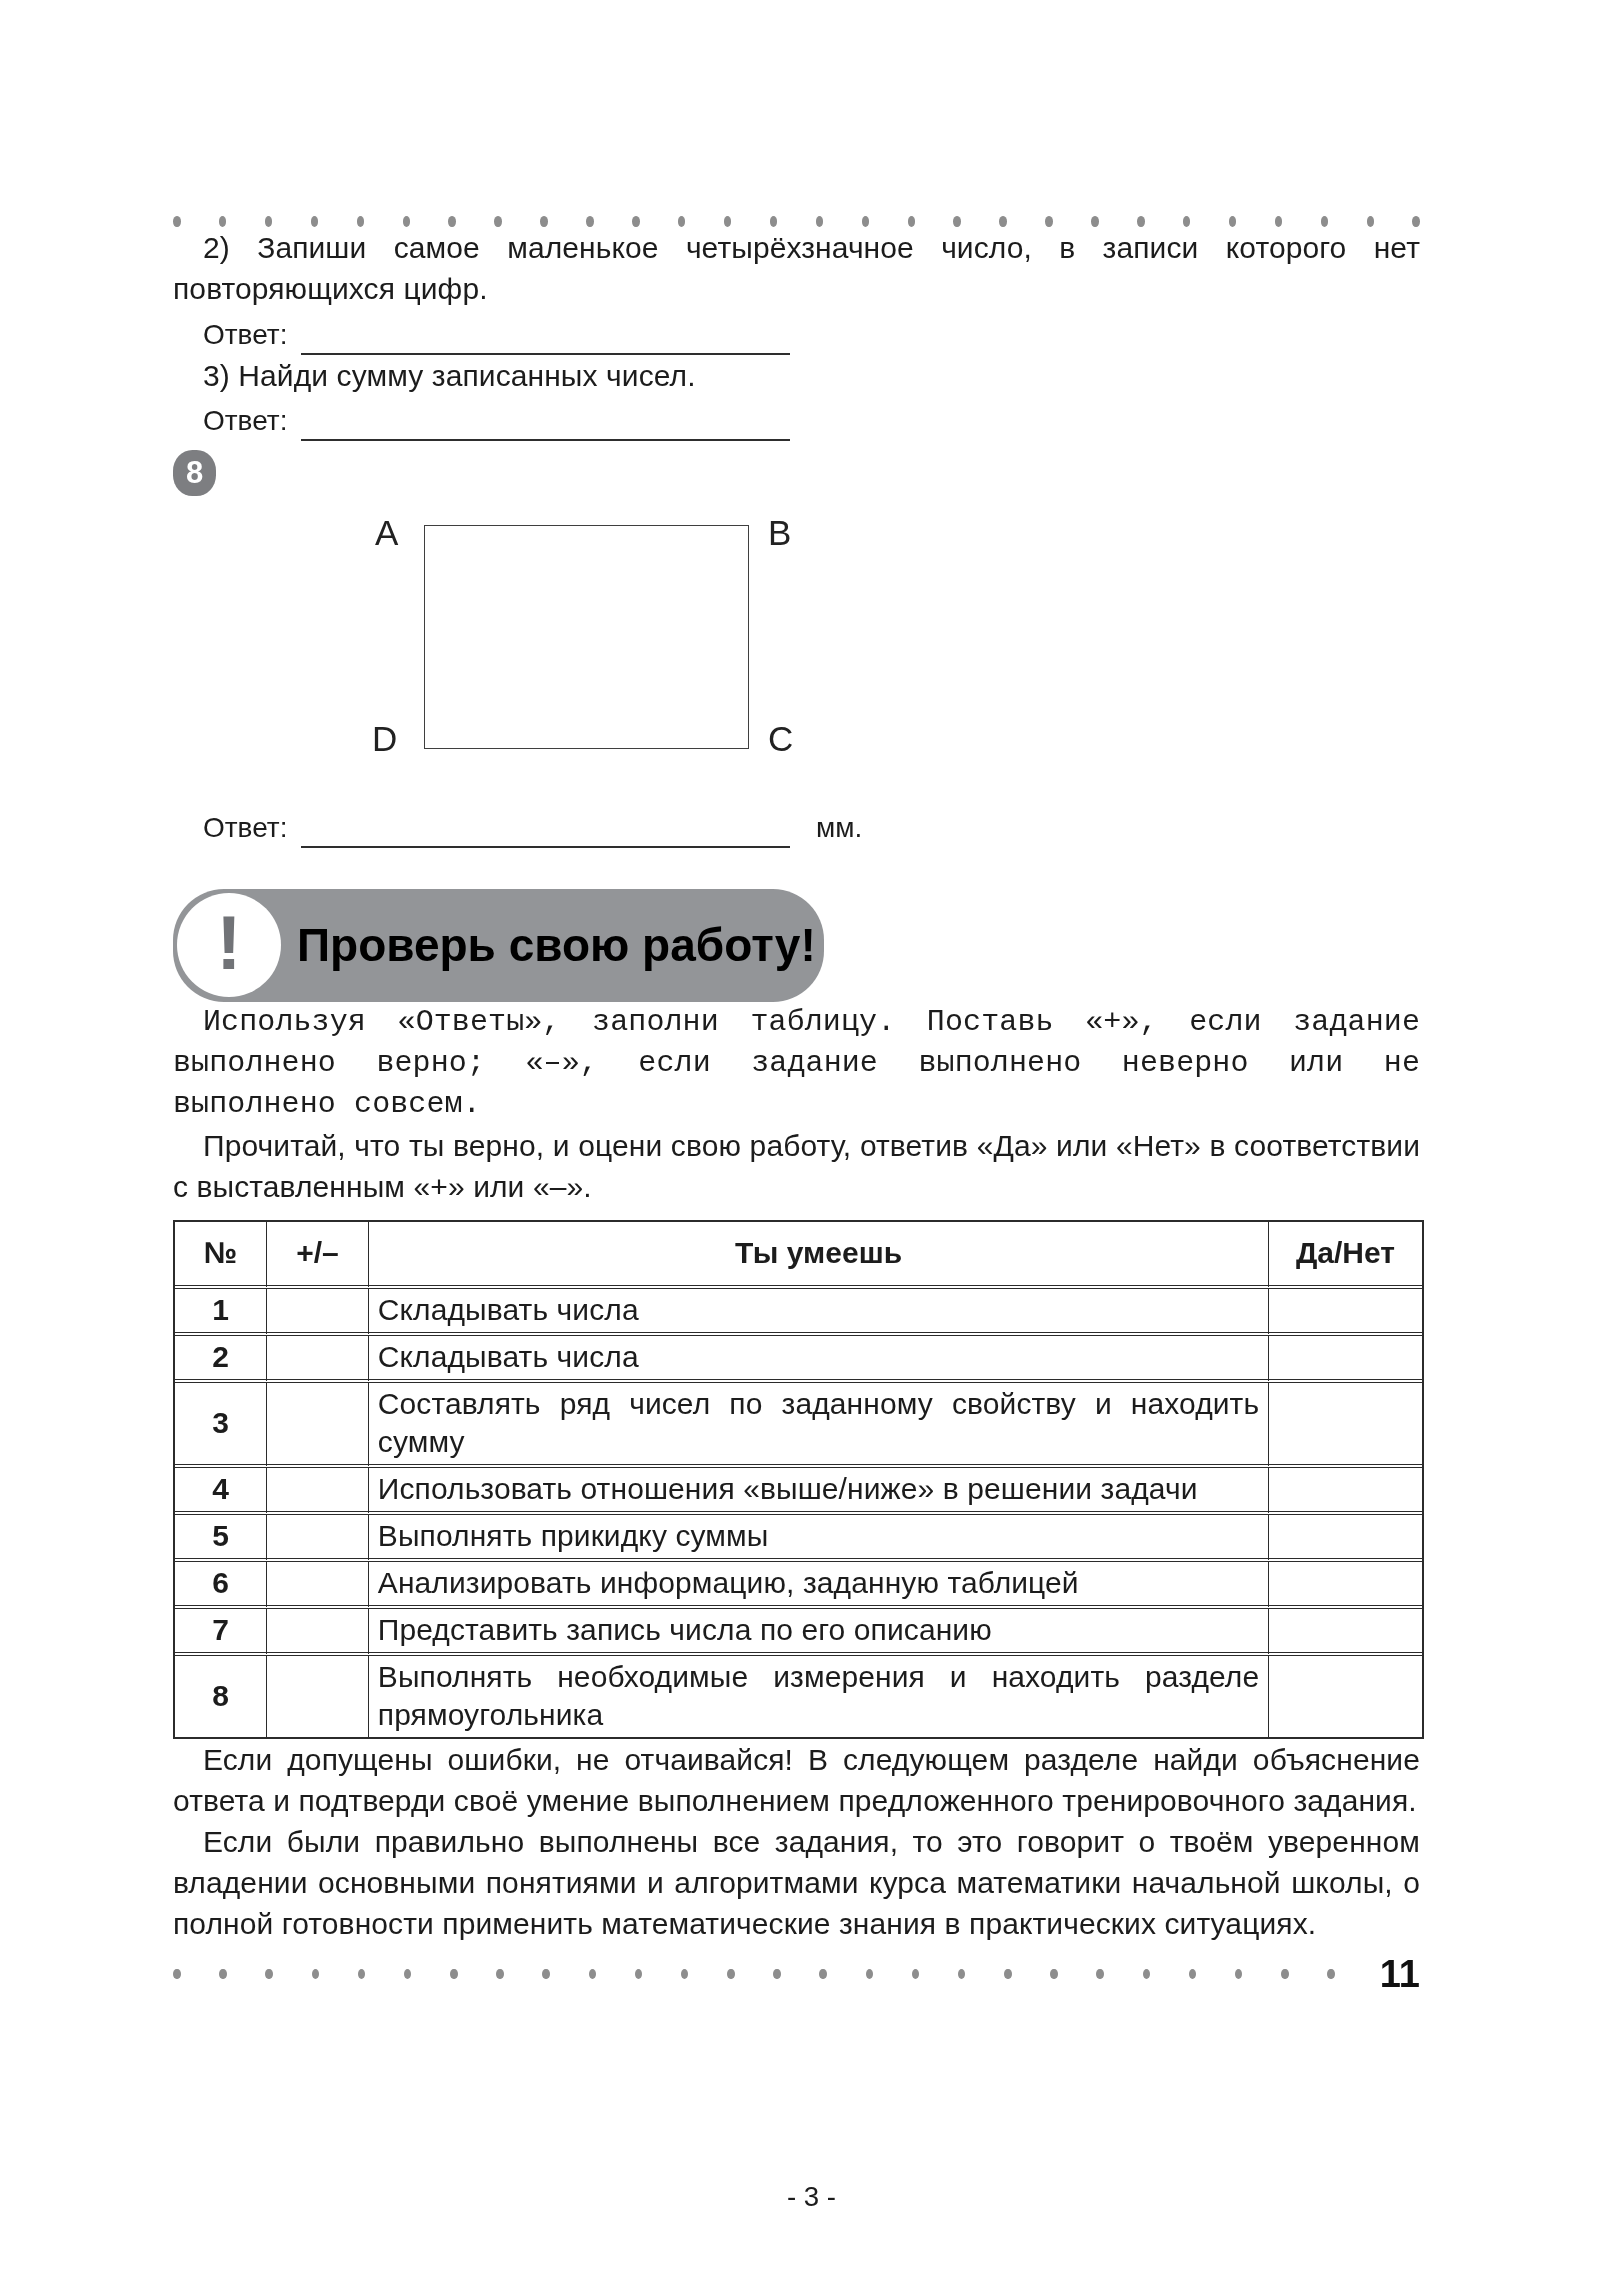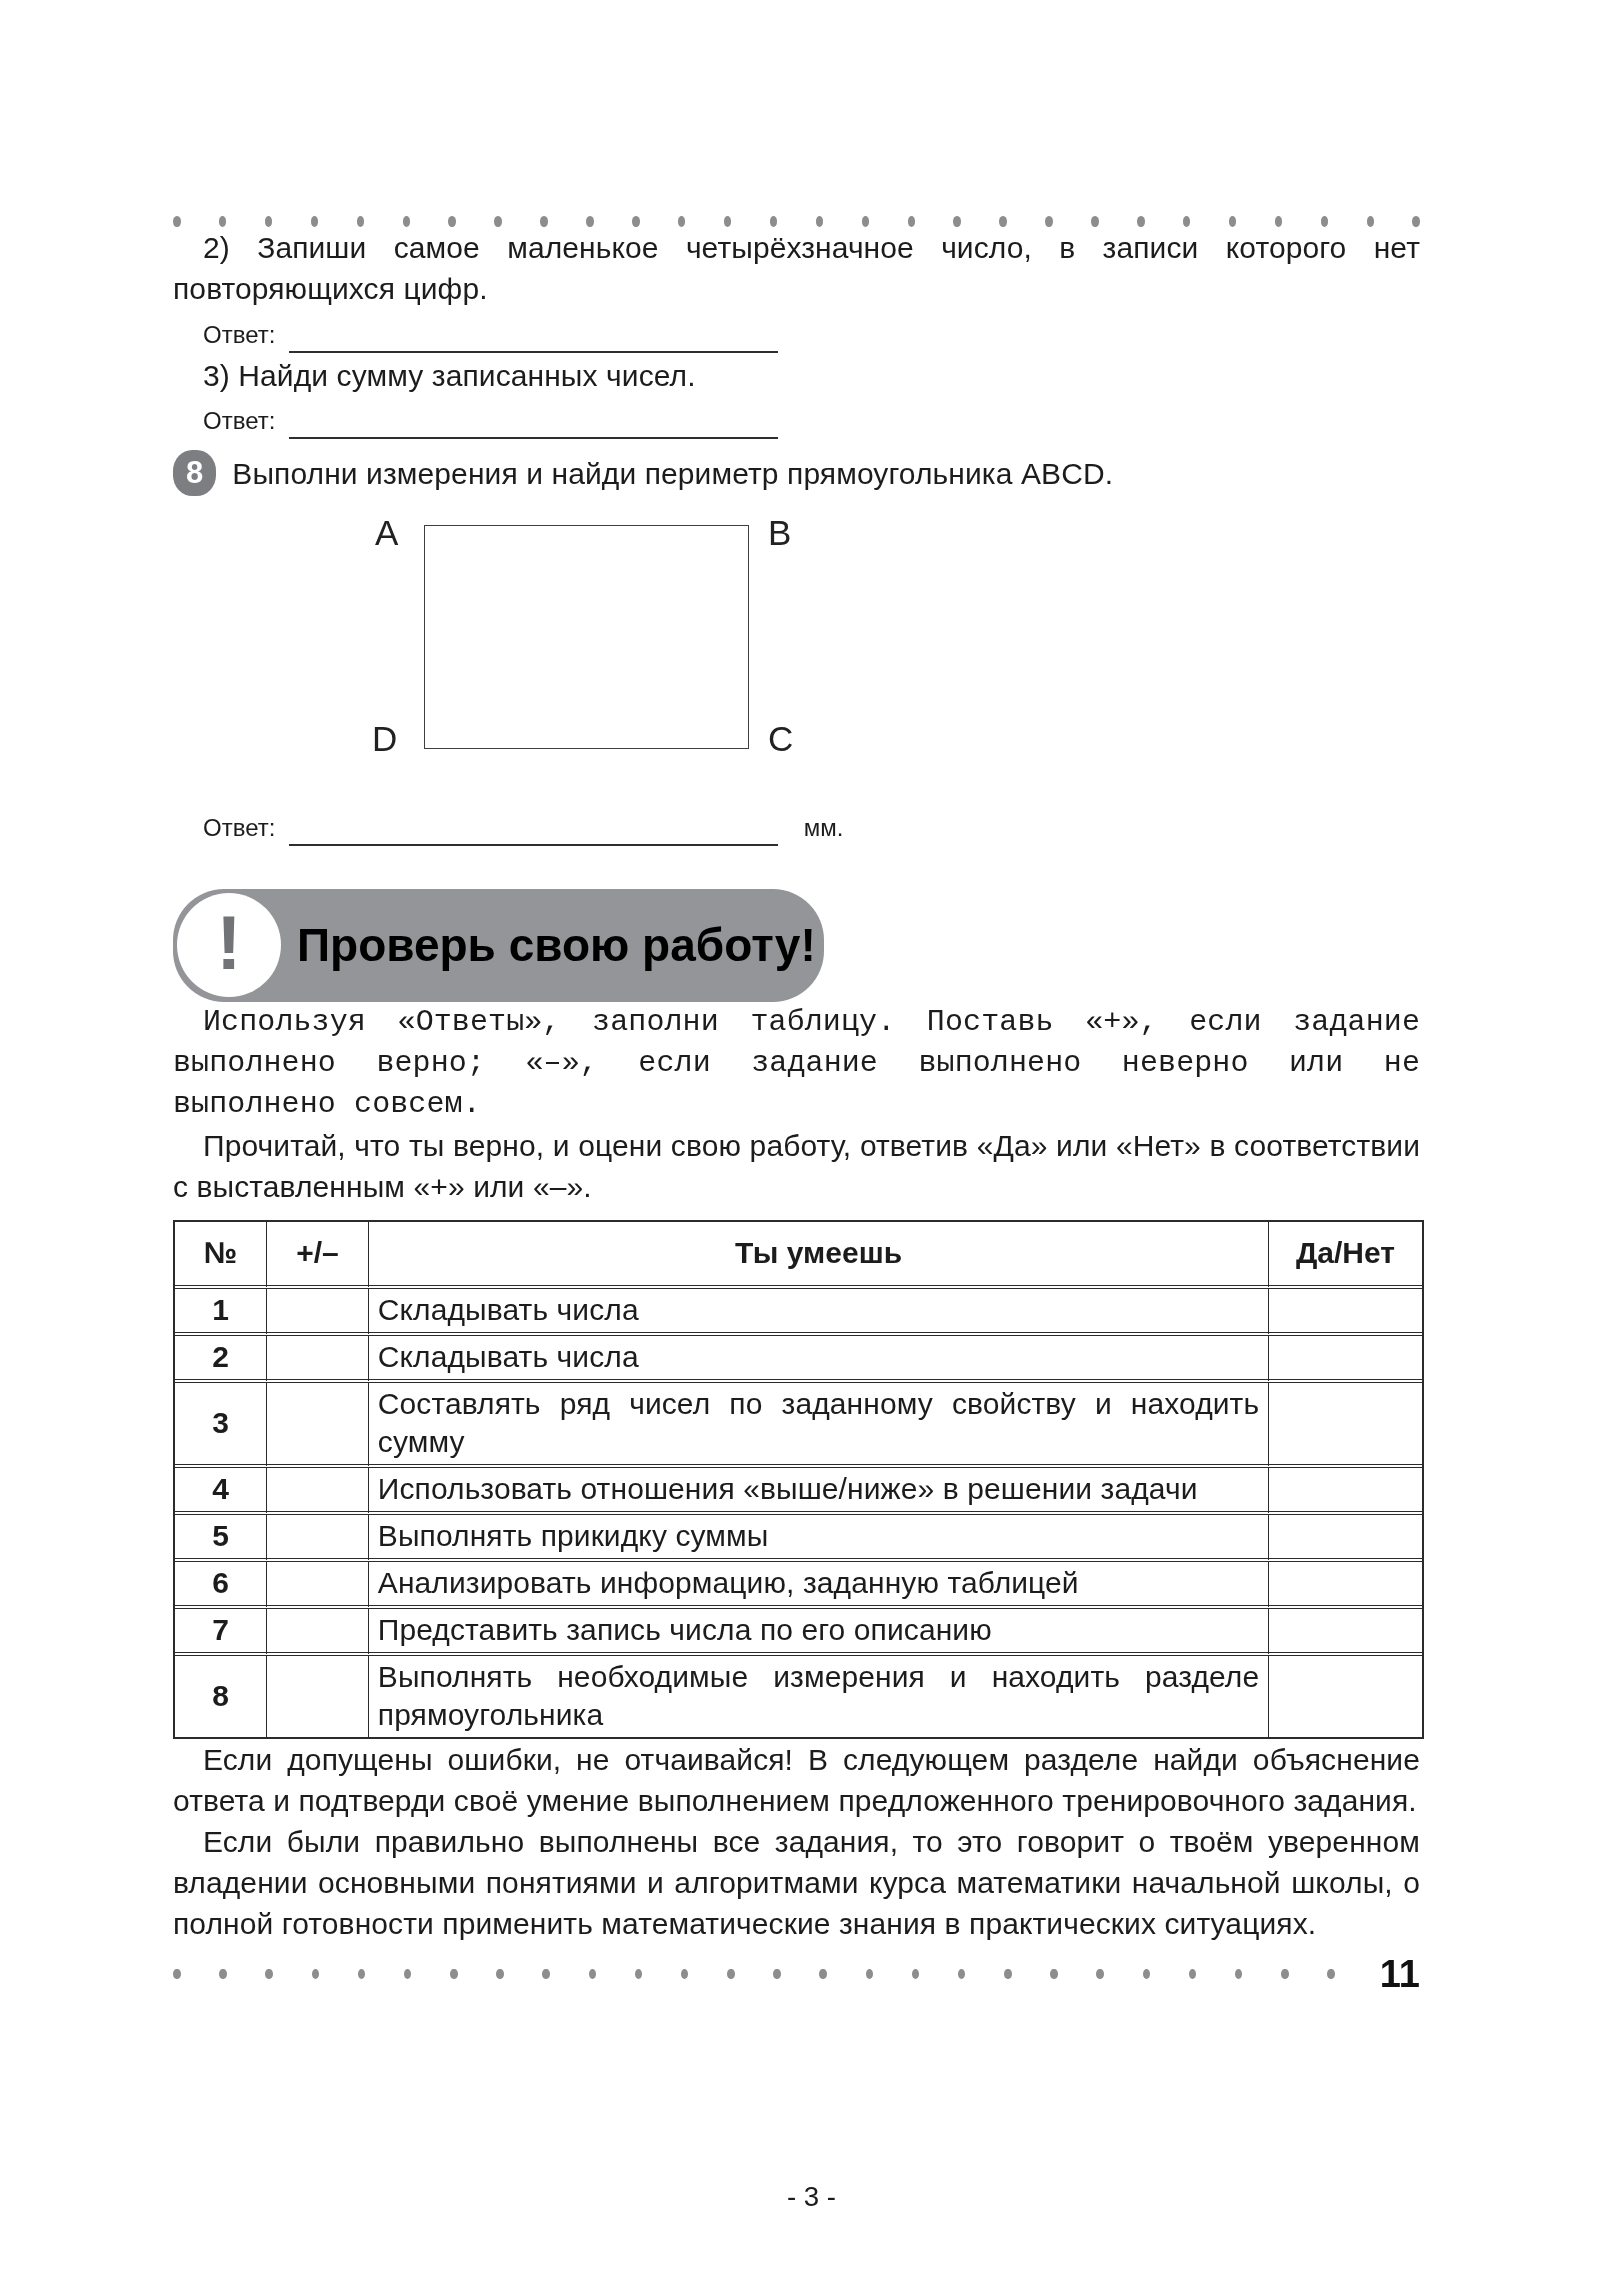--- a/index.html
+++ b/index.html
@@ -23,21 +23,21 @@
 
   
   p.body { font-size:30px; line-height:41px; text-align:justify; margin:0; letter-spacing:0.1px; }
   .indent { text-indent:30px; }
   .p-item2 { margin-top:55px; }
   .p-item3 { margin-top:18px; }
   .p-intro1 { margin-top:22px;font-family:Liberation Mono, monospace; }
   .p-outro1 { margin-top:7.5px; }
 
   
-  .answer { display:flex; align-items:flex-start; font-size:24px; line-height:40px; height:40px;gap:6px; }
+  .answer { display:flex; align-items:flex-end; font-size:28px; line-height:40px; height:40px;gap:6px; }
   .answer .label { margin-left:30px; white-space:nowrap; }
   .answer .line { width:489px; height:36px; border-bottom:2.5px solid #2e2e2e; margin-left:7.5px; }
   .answer .unit { margin-left:20px; white-space:nowrap; }
   .answer1 { margin-top:6.3px; }
   .answer2 { margin-top:5.6px; }
   .answer3 { margin-top:46px; }
 
   
   .task8 { margin-top:8.8px; display:flex; align-items:center; gap:16.3px; }
   .badge {
@@ -154,21 +154,20 @@
 
   <p class="body indent p-item3">3) Найди сумму записанных чисел.</p>
 
   <div class="answer answer2">
     <span class="label">Ответ:</span>
     <div class="line"></div>
   </div>
 
   <div class="task8">
     <div class="badge">8</div>
-    <div class="task8-text">Выполни измерения и найди периметр прямоугольника ABCD.</div>
   </div>
 
   <div class="figure">
     <span class="corner-label lbl-a">A</span>
     <span class="corner-label lbl-b">B</span>
     <div class="rect"></div>
     <span class="corner-label lbl-d">D</span>
     <span class="corner-label lbl-c">C</span>
   </div>
 

